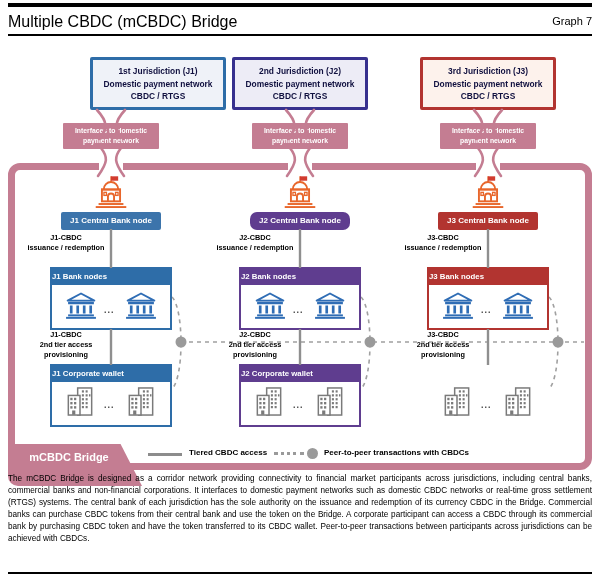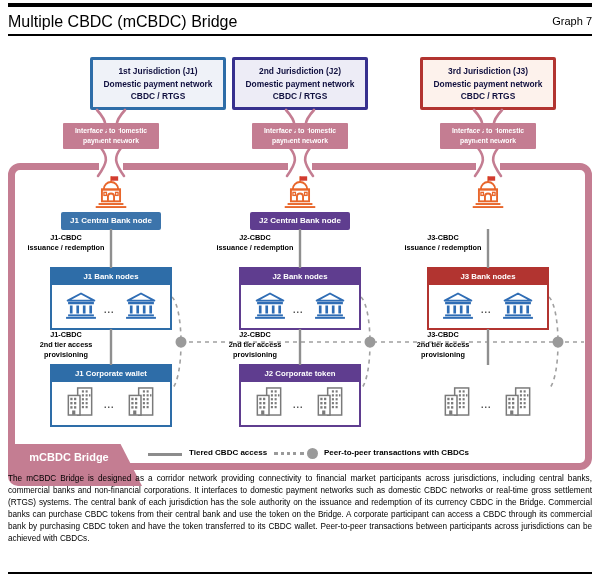--- a/index.html
+++ b/index.html
@@ -26,24 +26,24 @@
   
   .bridge{left:8px;top:163px;width:584px;height:307px;box-sizing:border-box;
           border:7px solid #c47d92;border-radius:12px;background:#fff;z-index:0;}
   .bridge-tab{left:8px;top:444px;width:134px;height:42px;background:#c47d92;z-index:2;
               clip-path:polygon(0 0,84% 0,100% 100%,0 100%);border-bottom-left-radius:10px;
               color:#fff;font-weight:bold;font-size:11px;text-align:center;line-height:26px;
               padding-right:12px;box-sizing:border-box;}
   
   .cbbar{top:212px;width:100px;height:18px;color:#fff;font-weight:bold;font-size:8px;
          text-align:center;line-height:18px;z-index:2;border-radius:2px;}
-  .cb-j1{left:61px;background:#3c74ab;} .cb-j2{left:250px;background:#5f3d8f;}
+  .cb-j1{left:61px;background:#3c74ab;} .cb-j2{left:250px;background:#5f3d8f;border-radius:7px;}
   .cb-j3{left:438px;background:#b23430;}
   .nodebox{width:122px;height:63px;box-sizing:border-box;border:2px solid;background:#fff;z-index:2;}
-  .nb-head{height:16px;color:#fff;font-weight:bold;font-size:7.8px;text-align:center;line-height:16px;}
+  .nb-head{height:16px;color:#fff;font-weight:bold;font-size:7.8px;text-align:left;line-height:16px;}
   .bank-box{top:267px;} .corp-box{top:364px;}
   .nb-j1{left:50px;border-color:#2e6da8;} .nb-j1 .nb-head{background:#2e6da8;}
   .nb-j2{left:239px;border-color:#5f3d8f;} .nb-j2 .nb-head{background:#5f3d8f;}
   .nb-j3{left:427px;border-color:#b23430;} .nb-j3 .nb-head{background:#b23430;}
   
   .lab{width:92px;font-size:7.3px;font-weight:bold;color:#000;text-align:center;
        line-height:10px;z-index:2;}
   .iss{top:233px;} .tier{top:330px;}
   .lab-j1{left:20px;} .lab-j2{left:209px;} .lab-j3{left:397px;}
   .dots{font-weight:bold;font-size:9px;color:#444;z-index:3;letter-spacing:1px;}
@@ -99,20 +99,21 @@
   </div>
   <div class="abs iface if-j3">
     <div>Interfaces to domestic</div>
     <div>payment network</div>
   </div>
 
   <div class="abs bridge"></div>
 
   <div class="abs cbbar cb-j1">J1 Central Bank node</div>
   <div class="abs cbbar cb-j2">J2 Central Bank node</div>
+  <div class="abs cbbar cb-j3">J3 Central Bank node</div>
 
   <div class="abs lab iss lab-j1">
     <div>J1-CBDC</div>
     <div>issuance / redemption</div>
   </div>
   <div class="abs lab iss lab-j2">
     <div>J2-CBDC</div>
     <div>issuance / redemption</div>
   </div>
   <div class="abs lab iss lab-j3">
@@ -140,21 +141,21 @@
   </div>
   <div class="abs lab tier lab-j3">
     <div>J3-CBDC</div>
     <div>2nd tier access provisioning</div>
   </div>
 
   <div class="abs nodebox corp-box nb-j1">
     <div class="nb-head">J1 Corporate wallet</div>
   </div>
   <div class="abs nodebox corp-box nb-j2">
-    <div class="nb-head">J2 Corporate token</div>
+    <div class="nb-head">J2 Corporate wallet</div>
   </div>
 
   <div class="abs dots bdots dots-j1">...</div>
   <div class="abs dots bdots dots-j2">...</div>
   <div class="abs dots bdots dots-j3">...</div>
   <div class="abs dots cdots dots-j1">...</div>
   <div class="abs dots cdots dots-j2">...</div>
   <div class="abs dots cdots dots-j3">...</div>
 
   <div class="abs bridge-tab">mCBDC Bridge</div>

